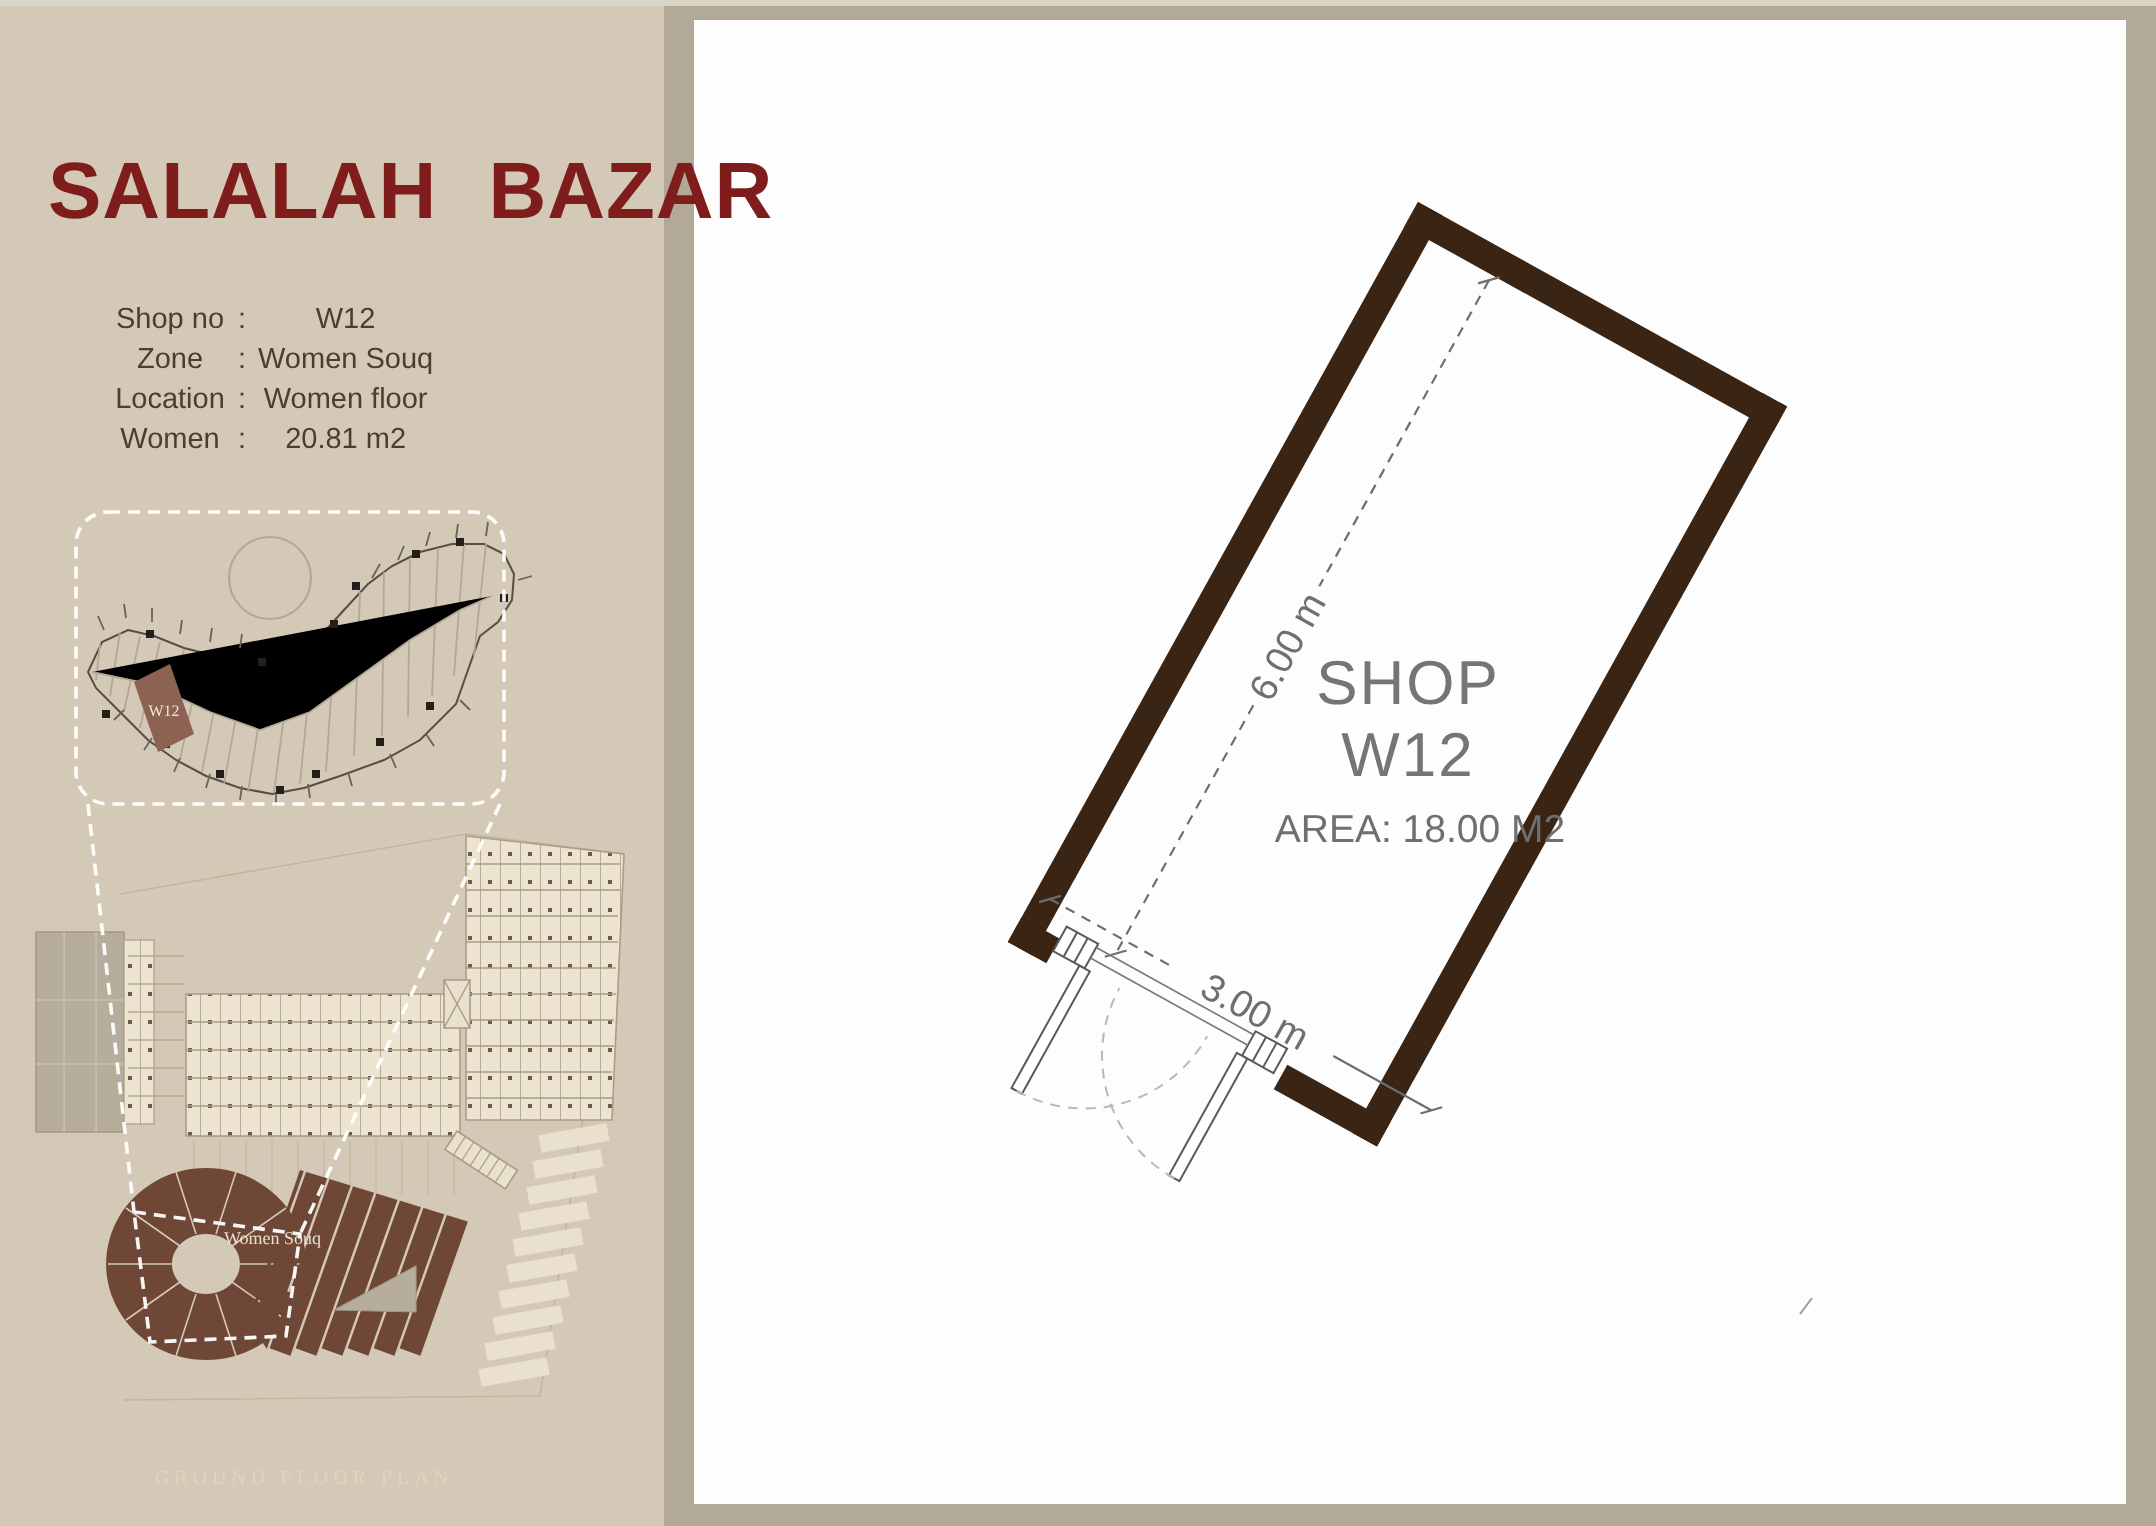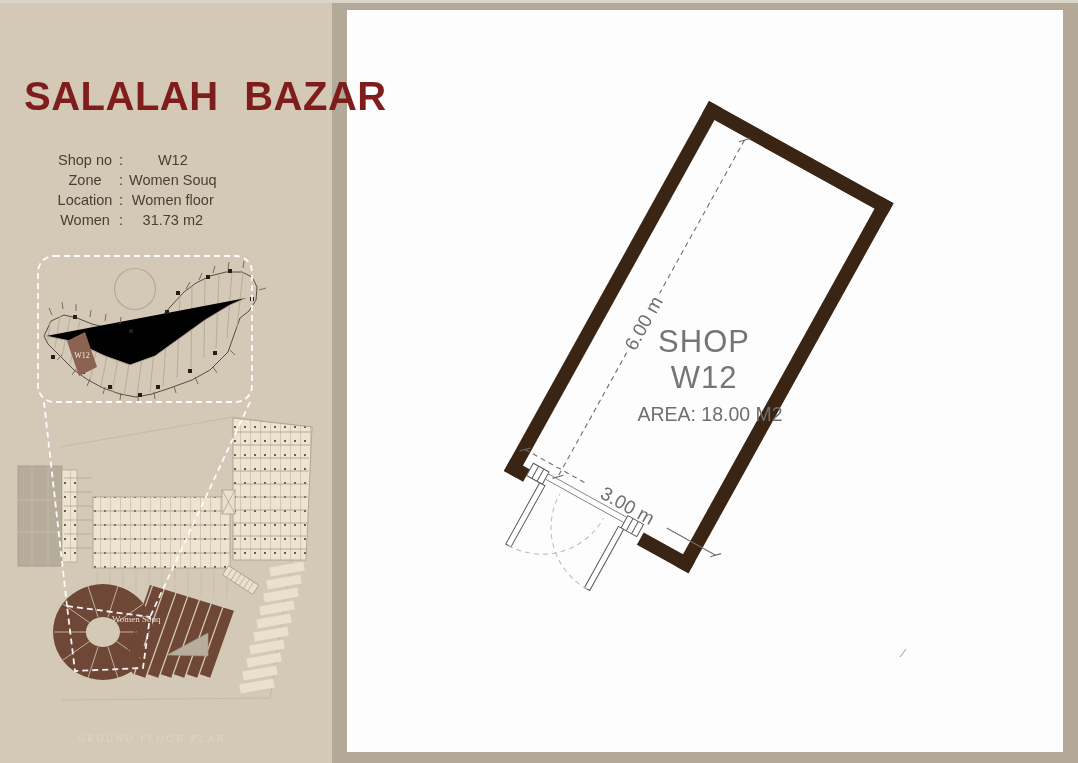--- a/index.html
+++ b/index.html
@@ -38,21 +38,21 @@
         <span>Women Souq</span>
       </div>
       <div class="info-row">
         <span>Location</span>
         <span>:</span>
         <span>Women floor</span>
       </div>
       <div class="info-row">
         <span>Women</span>
         <span>:</span>
-        <span>31.73 m2</span>
+        <span>20.81 m2</span>
       </div>
     </div>
 
     <svg class="map-svg" viewBox="0 248 333 515">
       <defs>
         <pattern id="cells" width="10" height="14" patternUnits="userSpaceOnUse">
           <rect width="10" height="14" fill="#ece3d0"></rect>
           <line x1="0" y1="0" x2="0" y2="14" stroke="#a89d87" stroke-width="0.8"></line>
           <rect x="4" y="6" width="2" height="2" fill="#6f5b49"></rect>
         </pattern>

